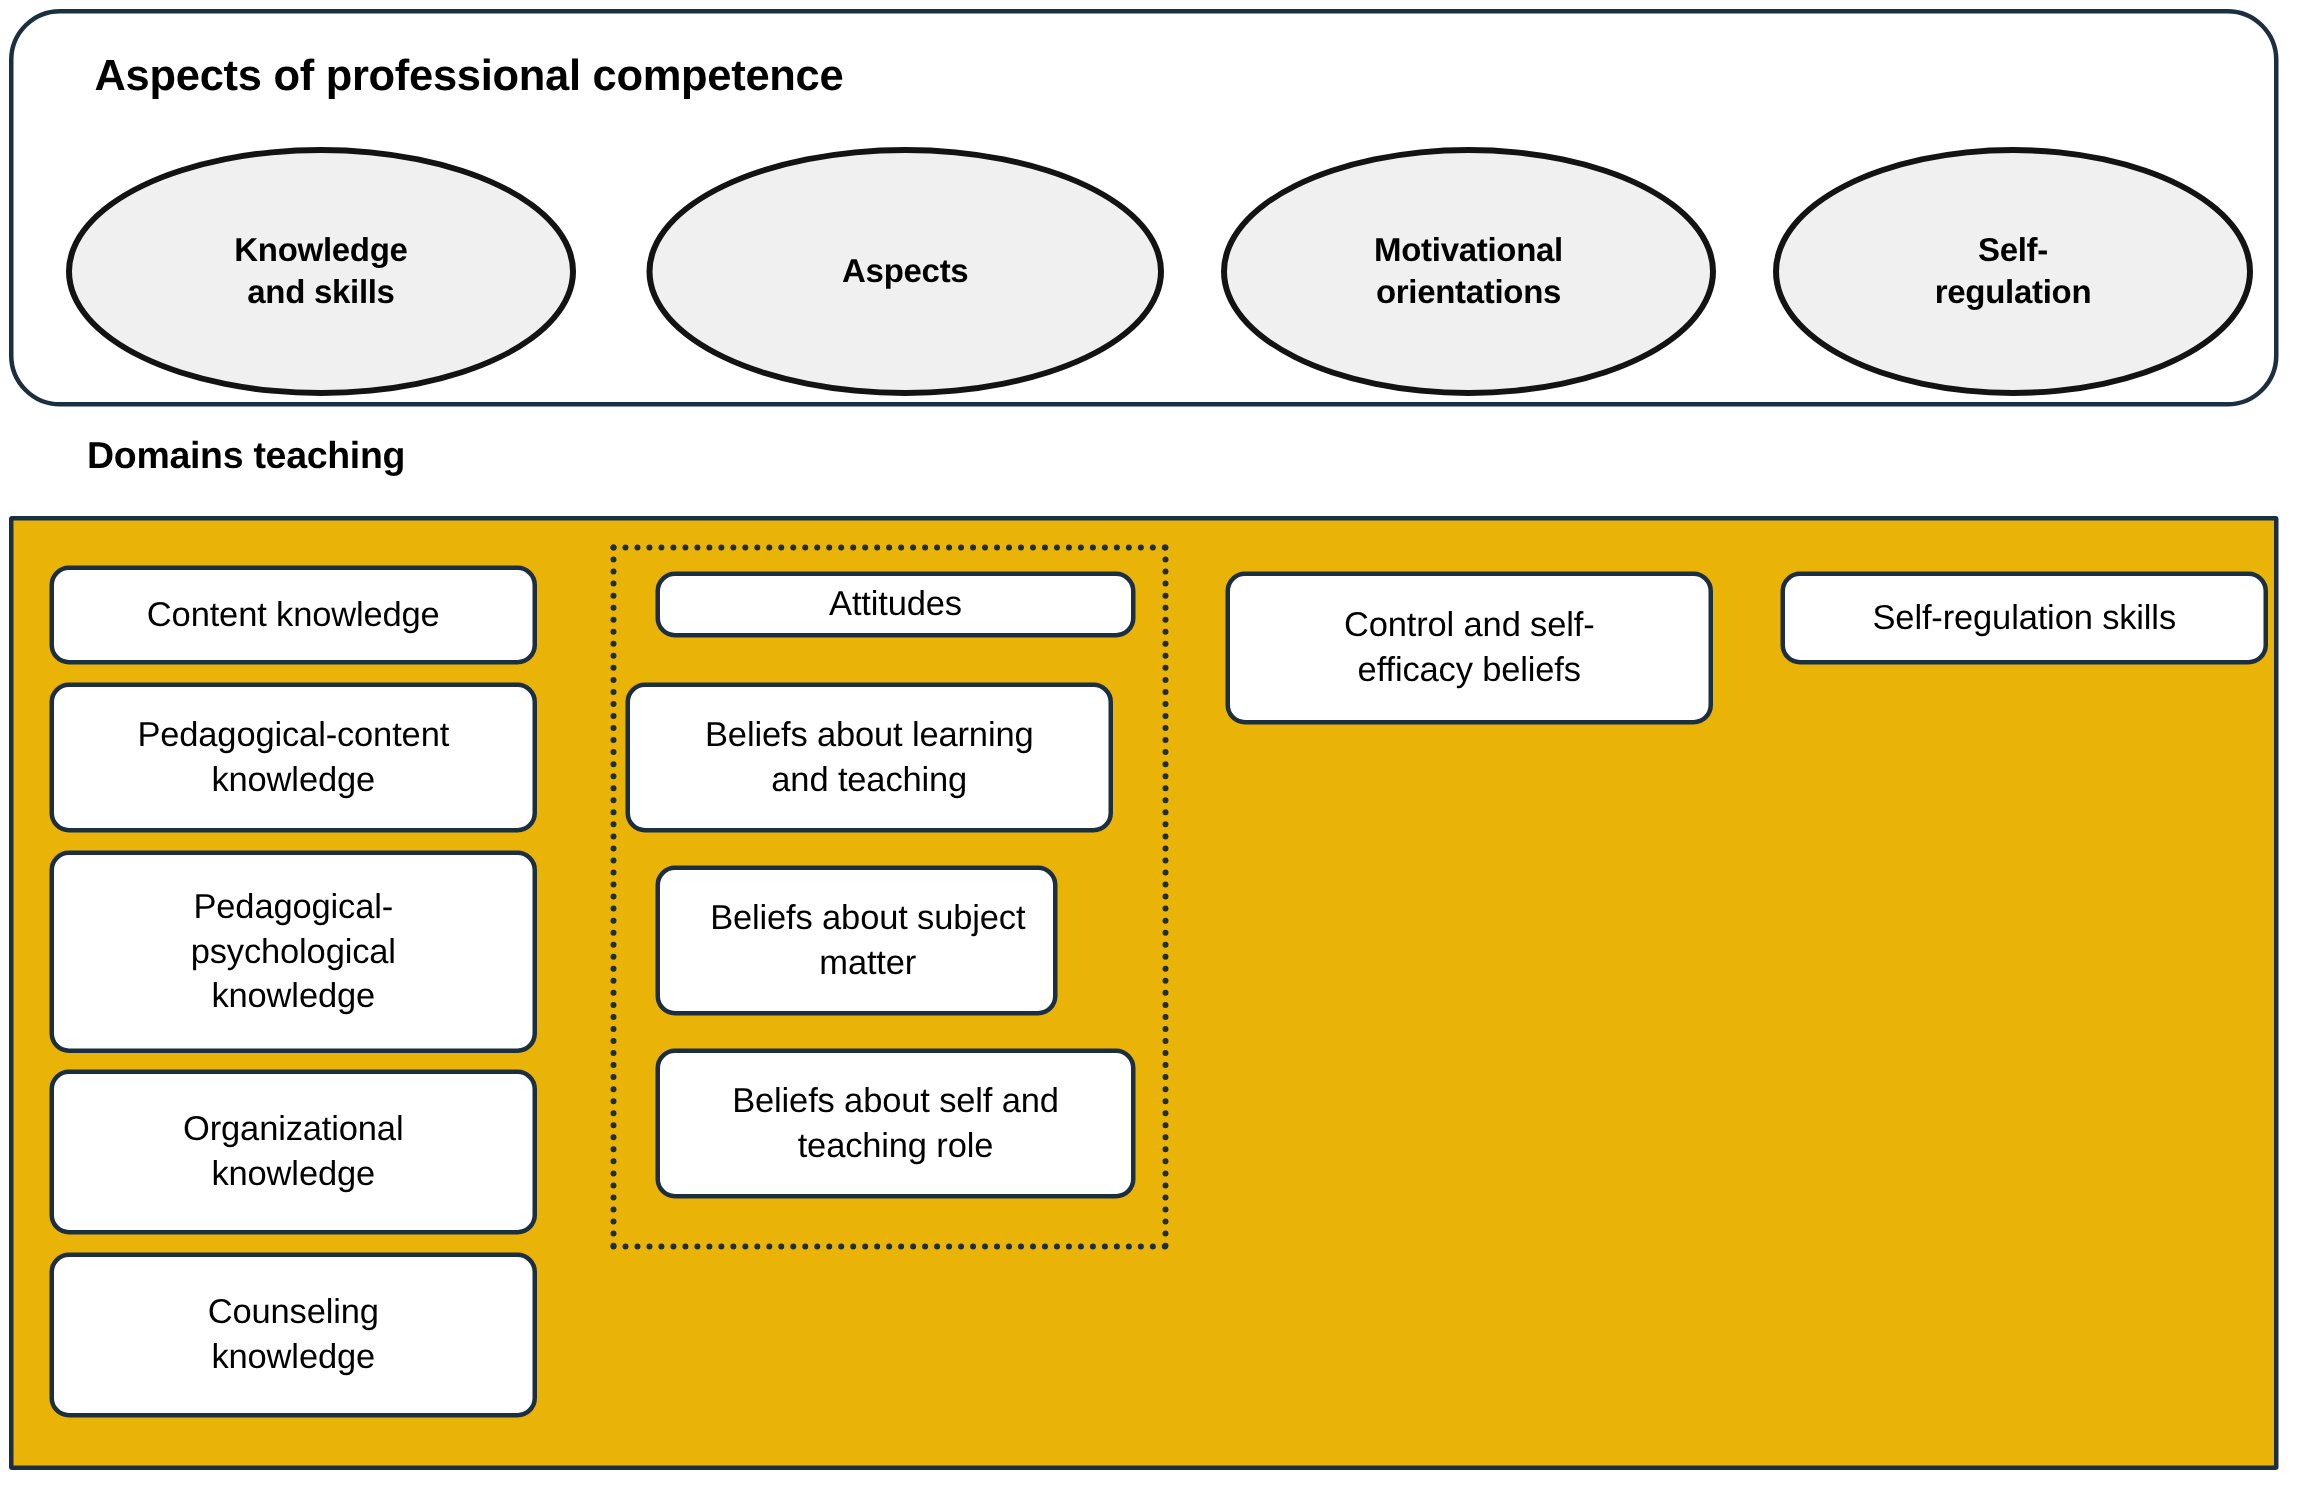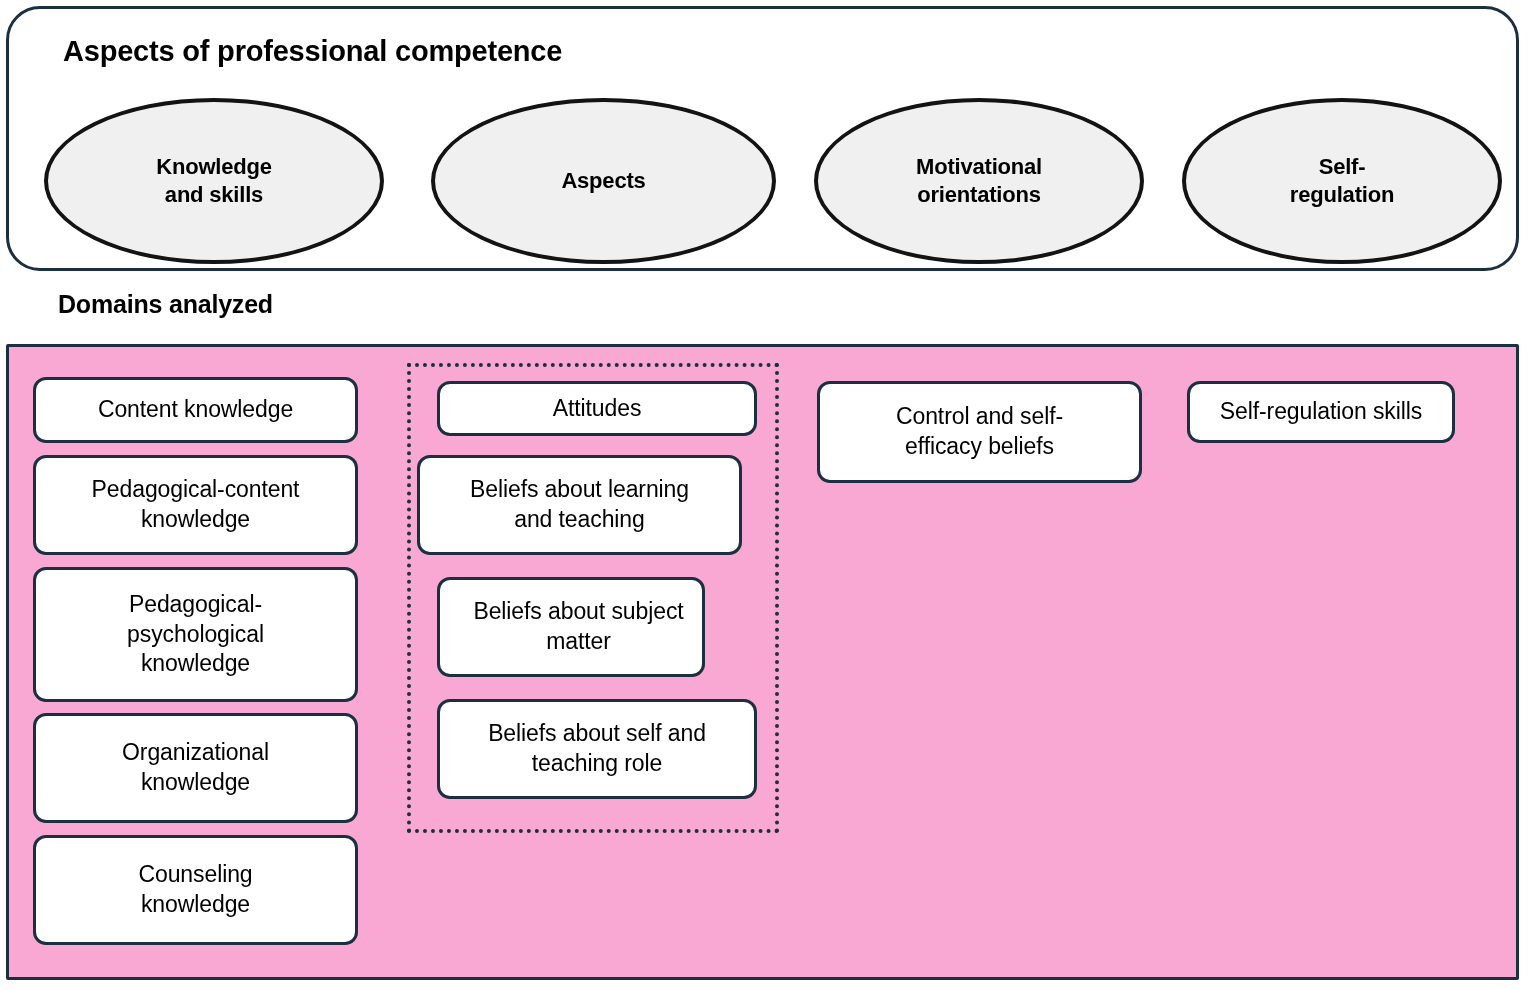--- a/index.html
+++ b/index.html
@@ -81,21 +81,21 @@
   
   #domains-panel {
     position: absolute;
     left: 6px;
     top: 344px;
     width: 1513px;
     height: 636px;
     box-sizing: border-box;
     border: 3px solid #1b2f40;
     border-radius: 2px;
-    background: #f9a8d4;
+    background: #eab308;
   }
 
   .dotted-group {
     position: absolute;
     left: 398px;
     top: 16px;
     width: 372px;
     height: 470px;
     box-sizing: border-box;
     border: 4px dotted #1b2f40;
@@ -119,48 +119,48 @@
   }
 
   
   .c1-b1 { left: 24px; top: 30px;  width: 325px; height: 66px; }
   .c1-b2 { left: 24px; top: 108px; width: 325px; height: 100px; }
   .c1-b3 { left: 24px; top: 220px; width: 325px; height: 135px; }
   .c1-b4 { left: 24px; top: 366px; width: 325px; height: 110px; }
   .c1-b5 { left: 24px; top: 488px; width: 325px; height: 110px; }
 
   
-  .c2-b1 { left: 428px; top: 34px;  width: 320px; height: 55px; }
+  .c2-b1 { left: 428px; top: 34px;  width: 320px; height: 44px; }
   .c2-b2 { left: 408px; top: 108px; width: 325px; height: 100px; }
   .c2-b3 { left: 428px; top: 230px; width: 268px; height: 100px; padding-left: 23px; }
   .c2-b4 { left: 428px; top: 352px; width: 320px; height: 100px; }
 
   
   .c3-b1 { left: 808px; top: 34px; width: 325px; height: 102px; }
 
   
-  .c4-b1 { left: 1178px; top: 34px; width: 268px; height: 62px; }
+  .c4-b1 { left: 1178px; top: 34px; width: 325px; height: 62px; }
 </style>
 </head>
 <body>
 
 <div id="aspects-panel">
 
   <div id="aspects-title">Aspects of professional competence</div>
 
   <div class="ellipse-row">
     <div class="ellipse e1">Knowledge<br>and skills</div>
     <div class="ellipse e2">Aspects</div>
     <div class="ellipse e3">Motivational<br>orientations</div>
     <div class="ellipse e4">Self-<br>regulation</div>
   </div>
 
 </div>
 
-<div id="domains-title">Domains analyzed</div>
+<div id="domains-title">Domains teaching</div>
 
 <div id="domains-panel">
 
   <div class="dotted-group"></div>
 
   <div class="node-box c1-b1">Content knowledge</div>
   <div class="node-box c1-b2">Pedagogical-content<br>knowledge</div>
   <div class="node-box c1-b3">Pedagogical-<br>psychological<br>knowledge</div>
   <div class="node-box c1-b4">Organizational<br>knowledge</div>
   <div class="node-box c1-b5">Counseling<br>knowledge</div>

